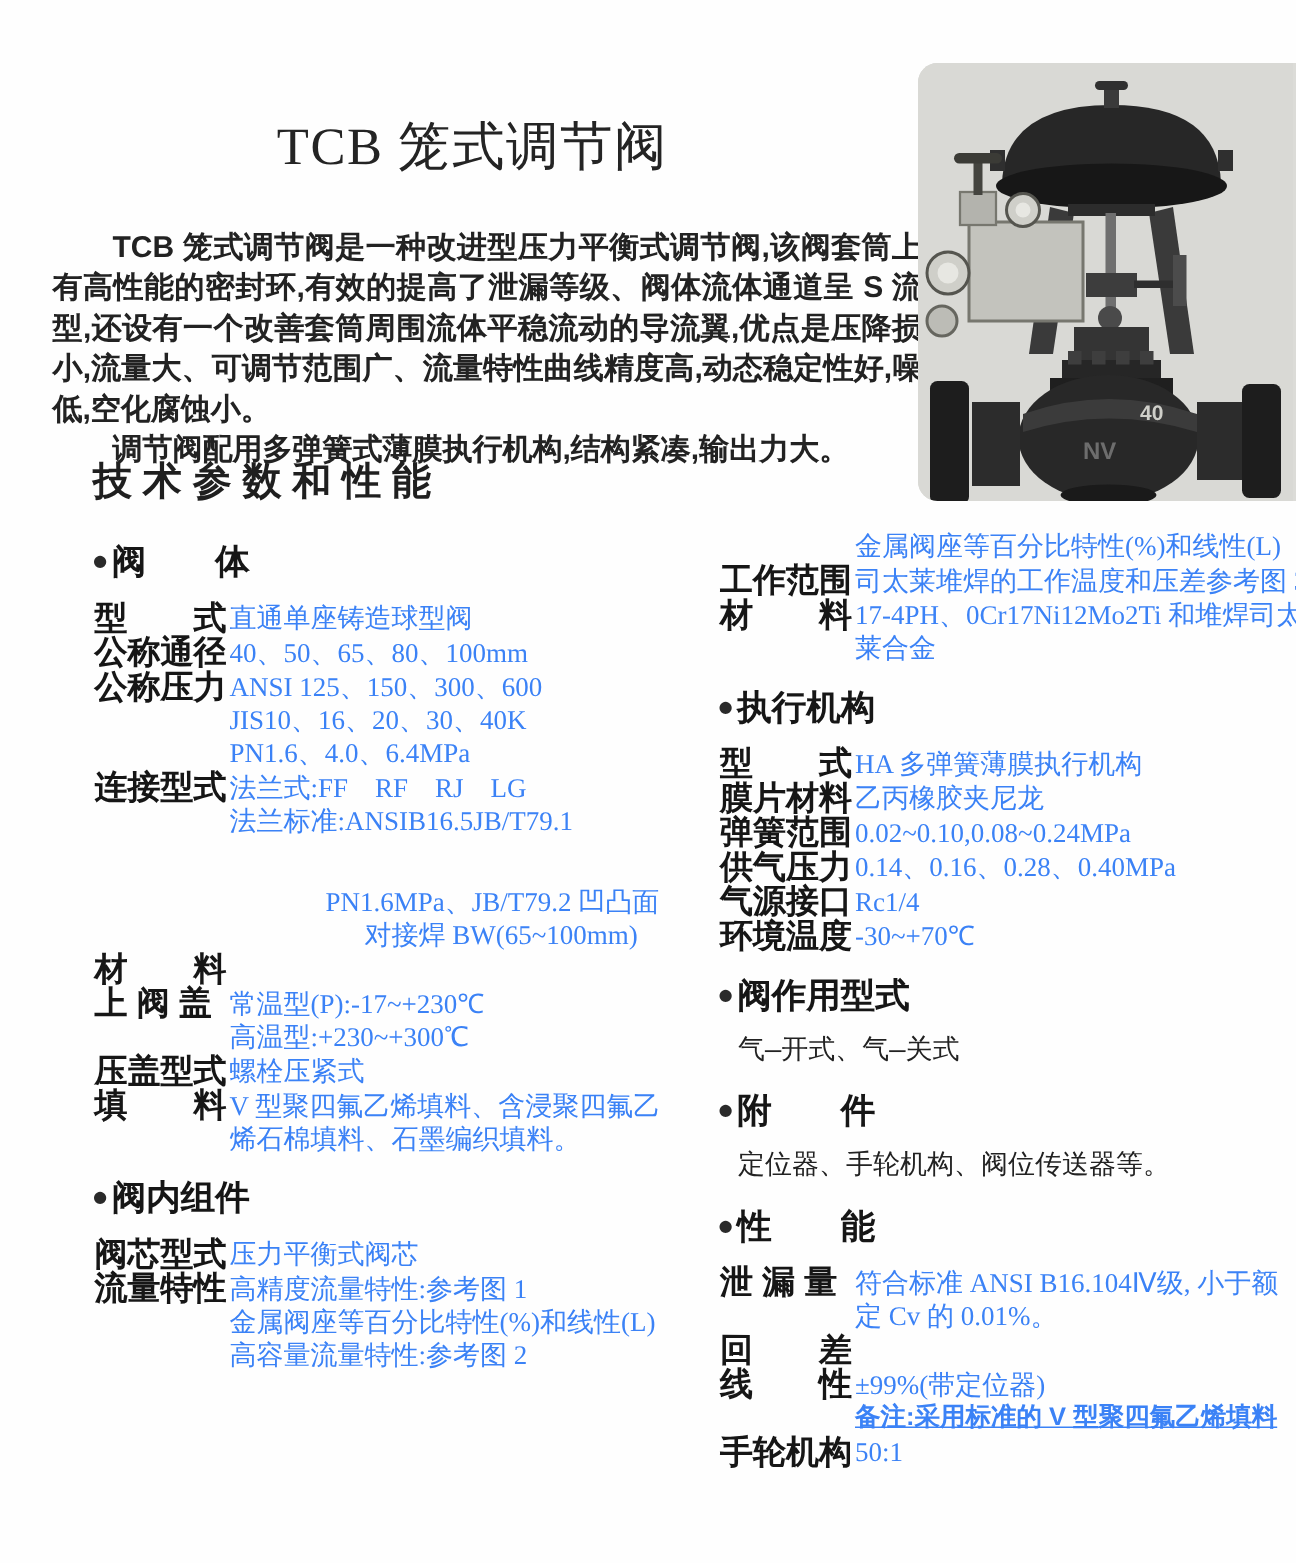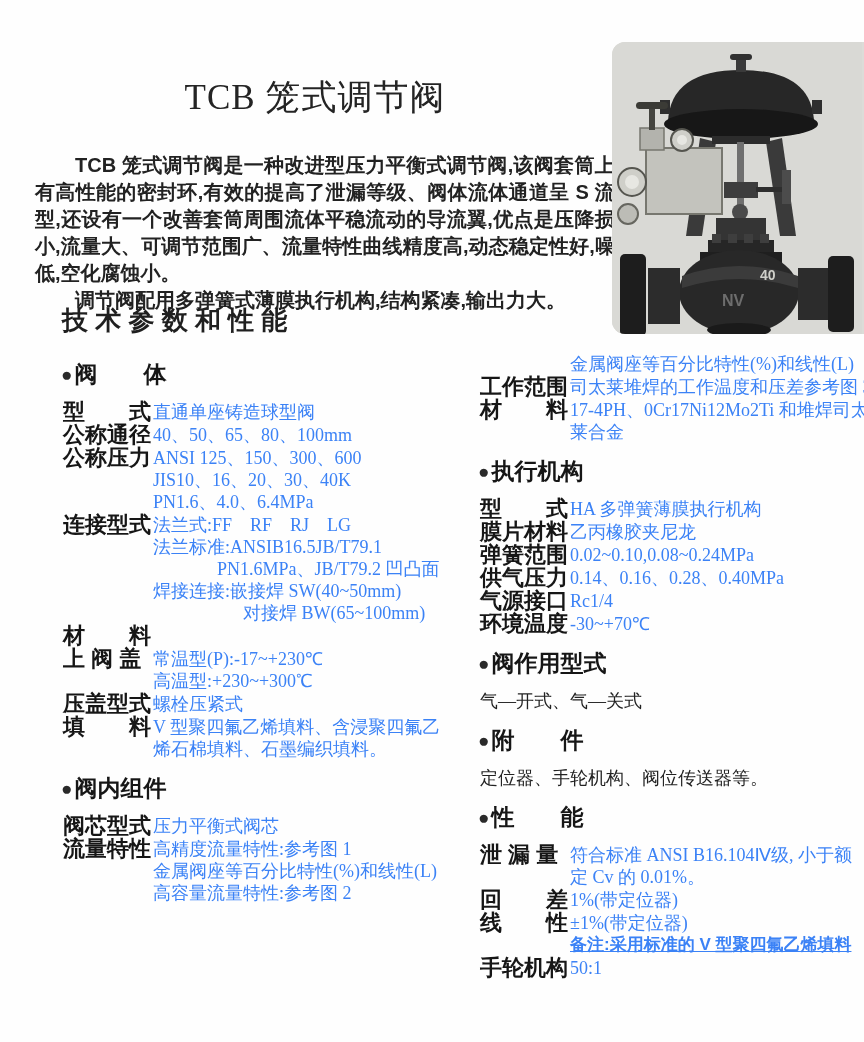--- a/index.html
+++ b/index.html
@@ -55,23 +55,23 @@
   }
   .spec-value { flex: 1; }
   .spec-line {
     font-family: "Liberation Serif", serif;
     font-size: 18px; line-height: 22px; color: #3b82f6;
     white-space: nowrap;
   }
   .spec-line.bold-line { font-family: "Liberation Sans", sans-serif; font-weight: bold; font-size: 17px; text-decoration: underline; }
 
   .plain-text {
-    font-family: Liberation Serif, serif;
+    font-family: Liberation Mono, monospace;
     font-size: 18px; line-height: 22px; color: #222;
-    margin: 6px 0 6px 28px; white-space: nowrap;
+    margin: 6px 0 6px 40px; white-space: nowrap;
   }
 </style>
 </head>
 <body>
 
 <div class="page">
 
   <h1 class="doc-title">TCB 笼式调节阀</h1>
 
   <div class="intro">
@@ -158,22 +158,21 @@
             <div class="spec-line">ANSI 125、150、300、600</div>
             <div class="spec-line">JIS10、16、20、30、40K</div>
             <div class="spec-line">PN1.6、4.0、6.4MPa</div>
           </div>
         </div>
         <div class="spec-row">
           <div class="spec-label">连接型式</div>
           <div class="spec-value">
             <div class="spec-line">法兰式:FF　RF　RJ　LG</div>
             <div class="spec-line">法兰标准:ANSIB16.5JB/T79.1</div>
-            <div class="spec-line" style="padding-left: 64px;">PN1.6MPa、JB/T79.2 凹凸面</div>
-            <div class="spec-line">焊接连接:嵌接焊 SW(40~50mm)</div>
+            <div class="spec-line" style="padding-left: 64px; margin-top: 32px;">PN1.6MPa、JB/T79.2 凹凸面</div>
             <div class="spec-line" style="padding-left: 90px;">对接焊 BW(65~100mm)</div>
           </div>
         </div>
         <div class="spec-row">
           <div class="spec-label">材　　料</div>
         </div>
         <div class="spec-row">
           <div class="spec-label">上 阀 盖</div>
           <div class="spec-value">
             <div class="spec-line">常温型(P):-17~+230℃</div>
@@ -288,28 +287,25 @@
         </div>
         <div class="spec-row">
           <div class="spec-label">泄 漏 量</div>
           <div class="spec-value">
             <div class="spec-line">符合标准 ANSI B16.104Ⅳ级, 小于额</div>
             <div class="spec-line">定 Cv 的 0.01%。</div>
           </div>
         </div>
         <div class="spec-row">
           <div class="spec-label">回　　差</div>
-          <div class="spec-value">
-            <div class="spec-line">1%(带定位器)</div>
-          </div>
         </div>
         <div class="spec-row">
           <div class="spec-label">线　　性</div>
           <div class="spec-value">
-            <div class="spec-line">±1%(带定位器)</div>
+            <div class="spec-line">±99%(带定位器)</div>
             <div class="spec-line bold-line">备注:采用标准的 V 型聚四氟乙烯填料</div>
           </div>
         </div>
         <div class="spec-row">
           <div class="spec-label">手轮机构</div>
           <div class="spec-value">
             <div class="spec-line">50:1</div>
           </div>
         </div>
       </div>

